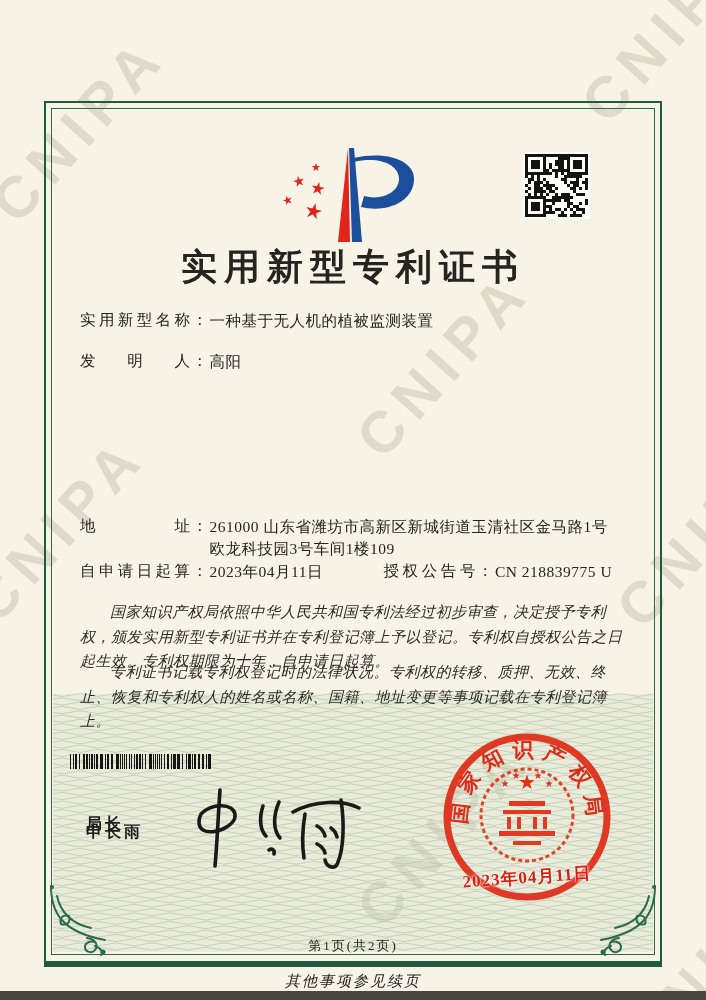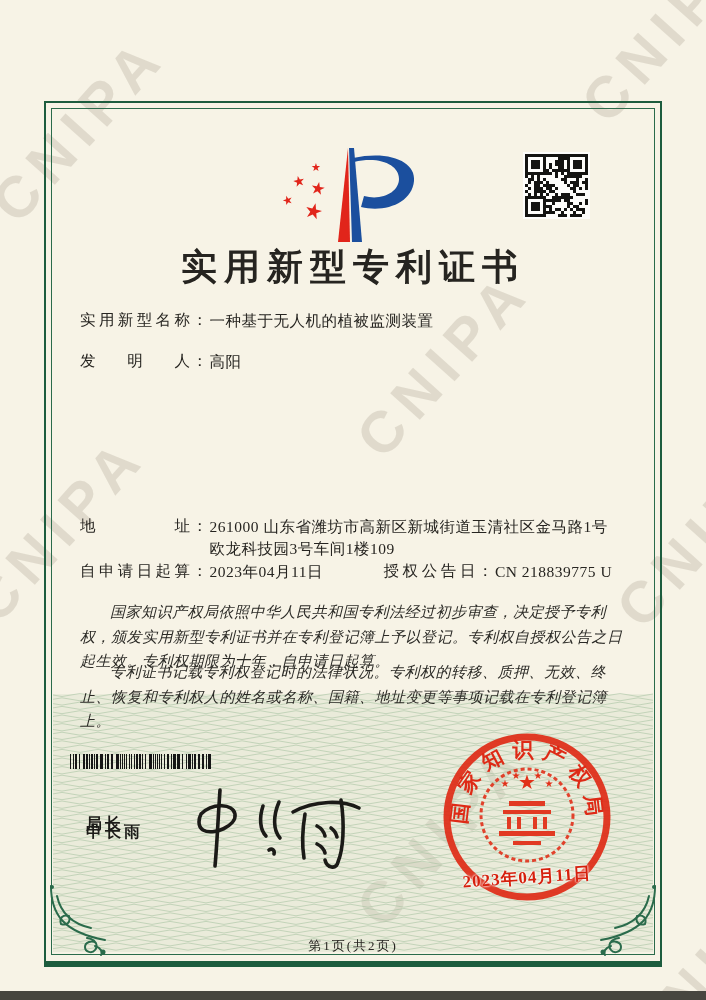--- a/index.html
+++ b/index.html
@@ -652,21 +652,21 @@
   </div>
   <div class="frow" style="top:351px;">
     <span class="flabel">发明人</span><span class="fcolon">：</span><span class="fval">高阳</span>
   </div>
   <div class="frow" style="top:516px;text-decoration:underline;">
     <span class="flabel">地址</span><span class="fcolon">：</span><span class="fval pre">261000 山东省潍坊市高新区新城街道玉清社区金马路1号
 欧龙科技园3号车间1楼109</span>
   </div>
   <div class="frow" style="top:561px;">
     <span class="flabel">自申请日起算</span><span class="fcolon">：</span><span class="fval" style="width:170px;">2023年04月11日</span>
-    <span class="flabel2">授权公告日</span><span class="fcolon">：</span><span class="fval">CN 218839775 U</span>
+    <span class="flabel2">授权公告号</span><span class="fcolon">：</span><span class="fval">CN 218839775 U</span>
   </div>
 
   <p class="law-par" style="top:585px;">国家知识产权局依照中华人民共和国专利法经过初步审查，决定授予专利权，颁发实用新型专利证书并在专利登记簿上予以登记。专利权自授权公告之日起生效。专利权期限为十年，自申请日起算。</p>
   <p class="law-par" style="top:645px;">专利证书记载专利权登记时的法律状况。专利权的转移、质押、无效、终止、恢复和专利权人的姓名或名称、国籍、地址变更等事项记载在专利登记簿上。</p>
 
   <div class="barcode">
       <i class="bar" style="width: 1px;"></i>
       <i style="width: 2px;"></i>
       <i class="bar" style="width: 1px;"></i>
       <i style="width: 1px;"></i>
@@ -797,15 +797,16 @@
       <rect class="emblem" x="80" y="90" width="4" height="12"></rect>
       <rect class="emblem" x="96" y="90" width="4" height="12"></rect>
       <rect class="emblem" x="106" y="90" width="4" height="12"></rect>
       <rect class="emblem" x="62" y="104" width="56" height="5"></rect>
       <rect class="emblem" x="76" y="114" width="28" height="4"></rect>
     </g>
   </svg>
   <div class="seal-date">2023年04月11日</div>
 
   <div class="page-no">第1页(共2页)</div>
+  <div class="footer-note">其他事项参见续页</div>
   <div class="bottom-strip"></div>
 
 </div>
 
 </body></html>

